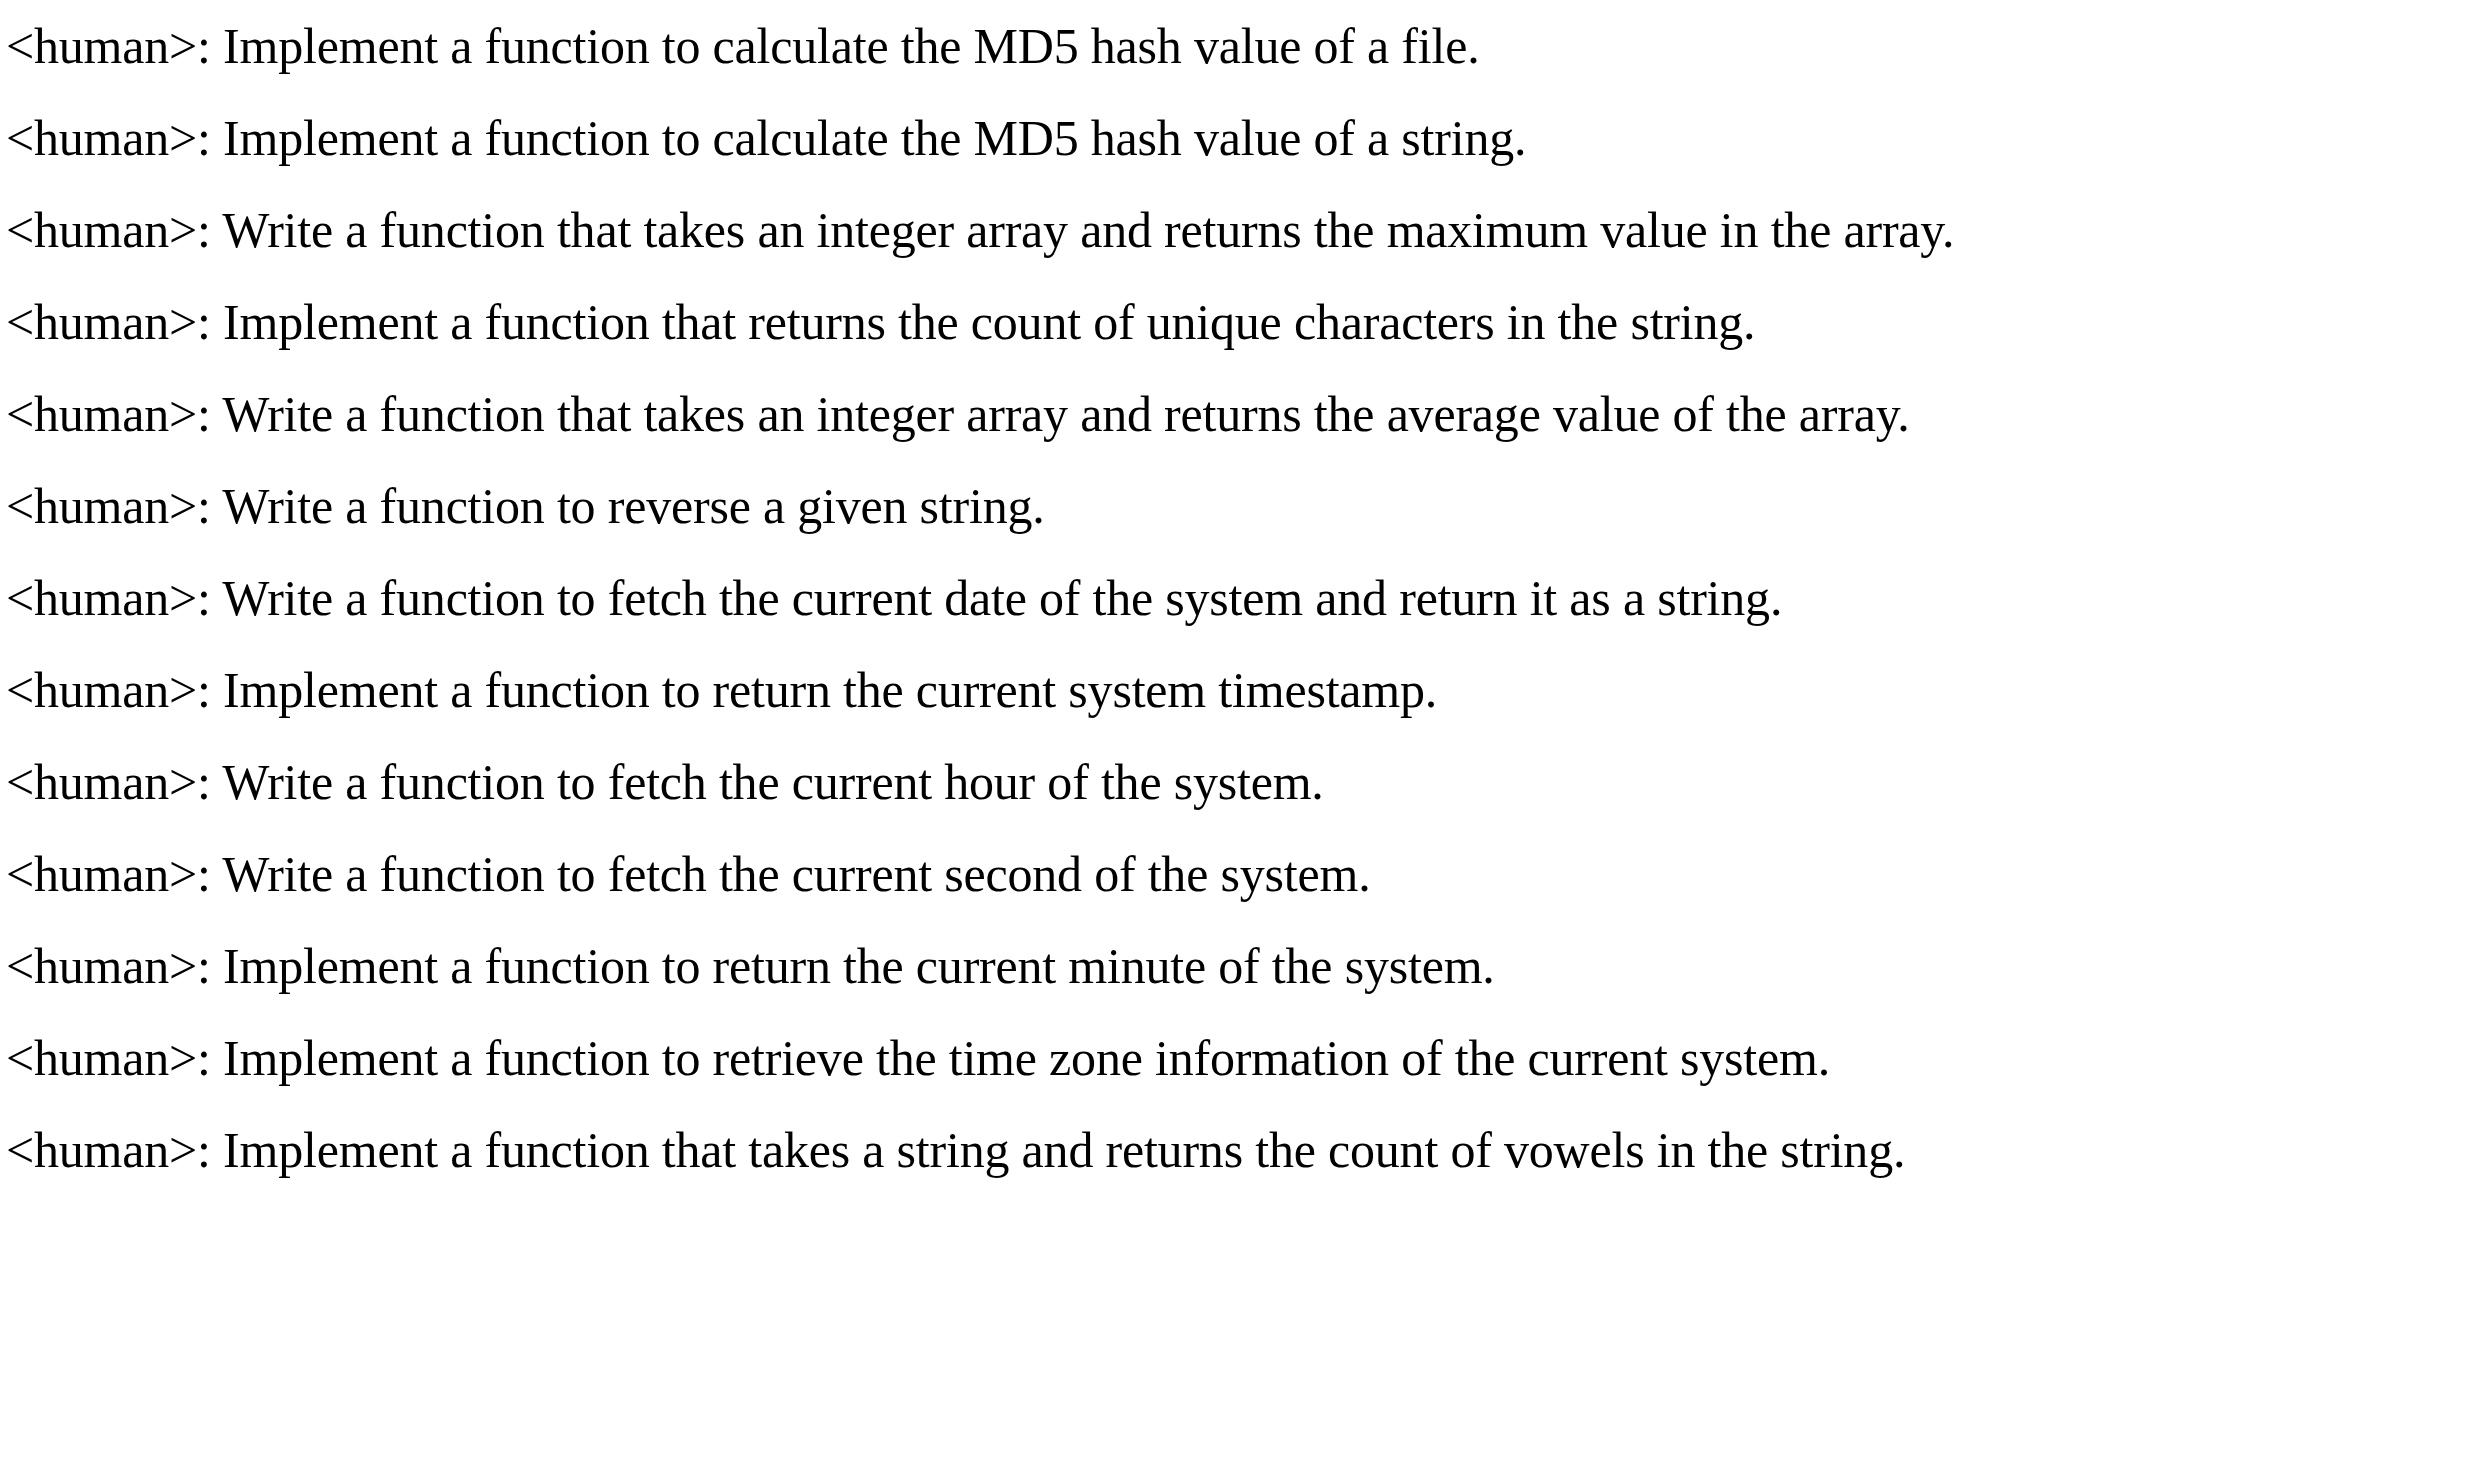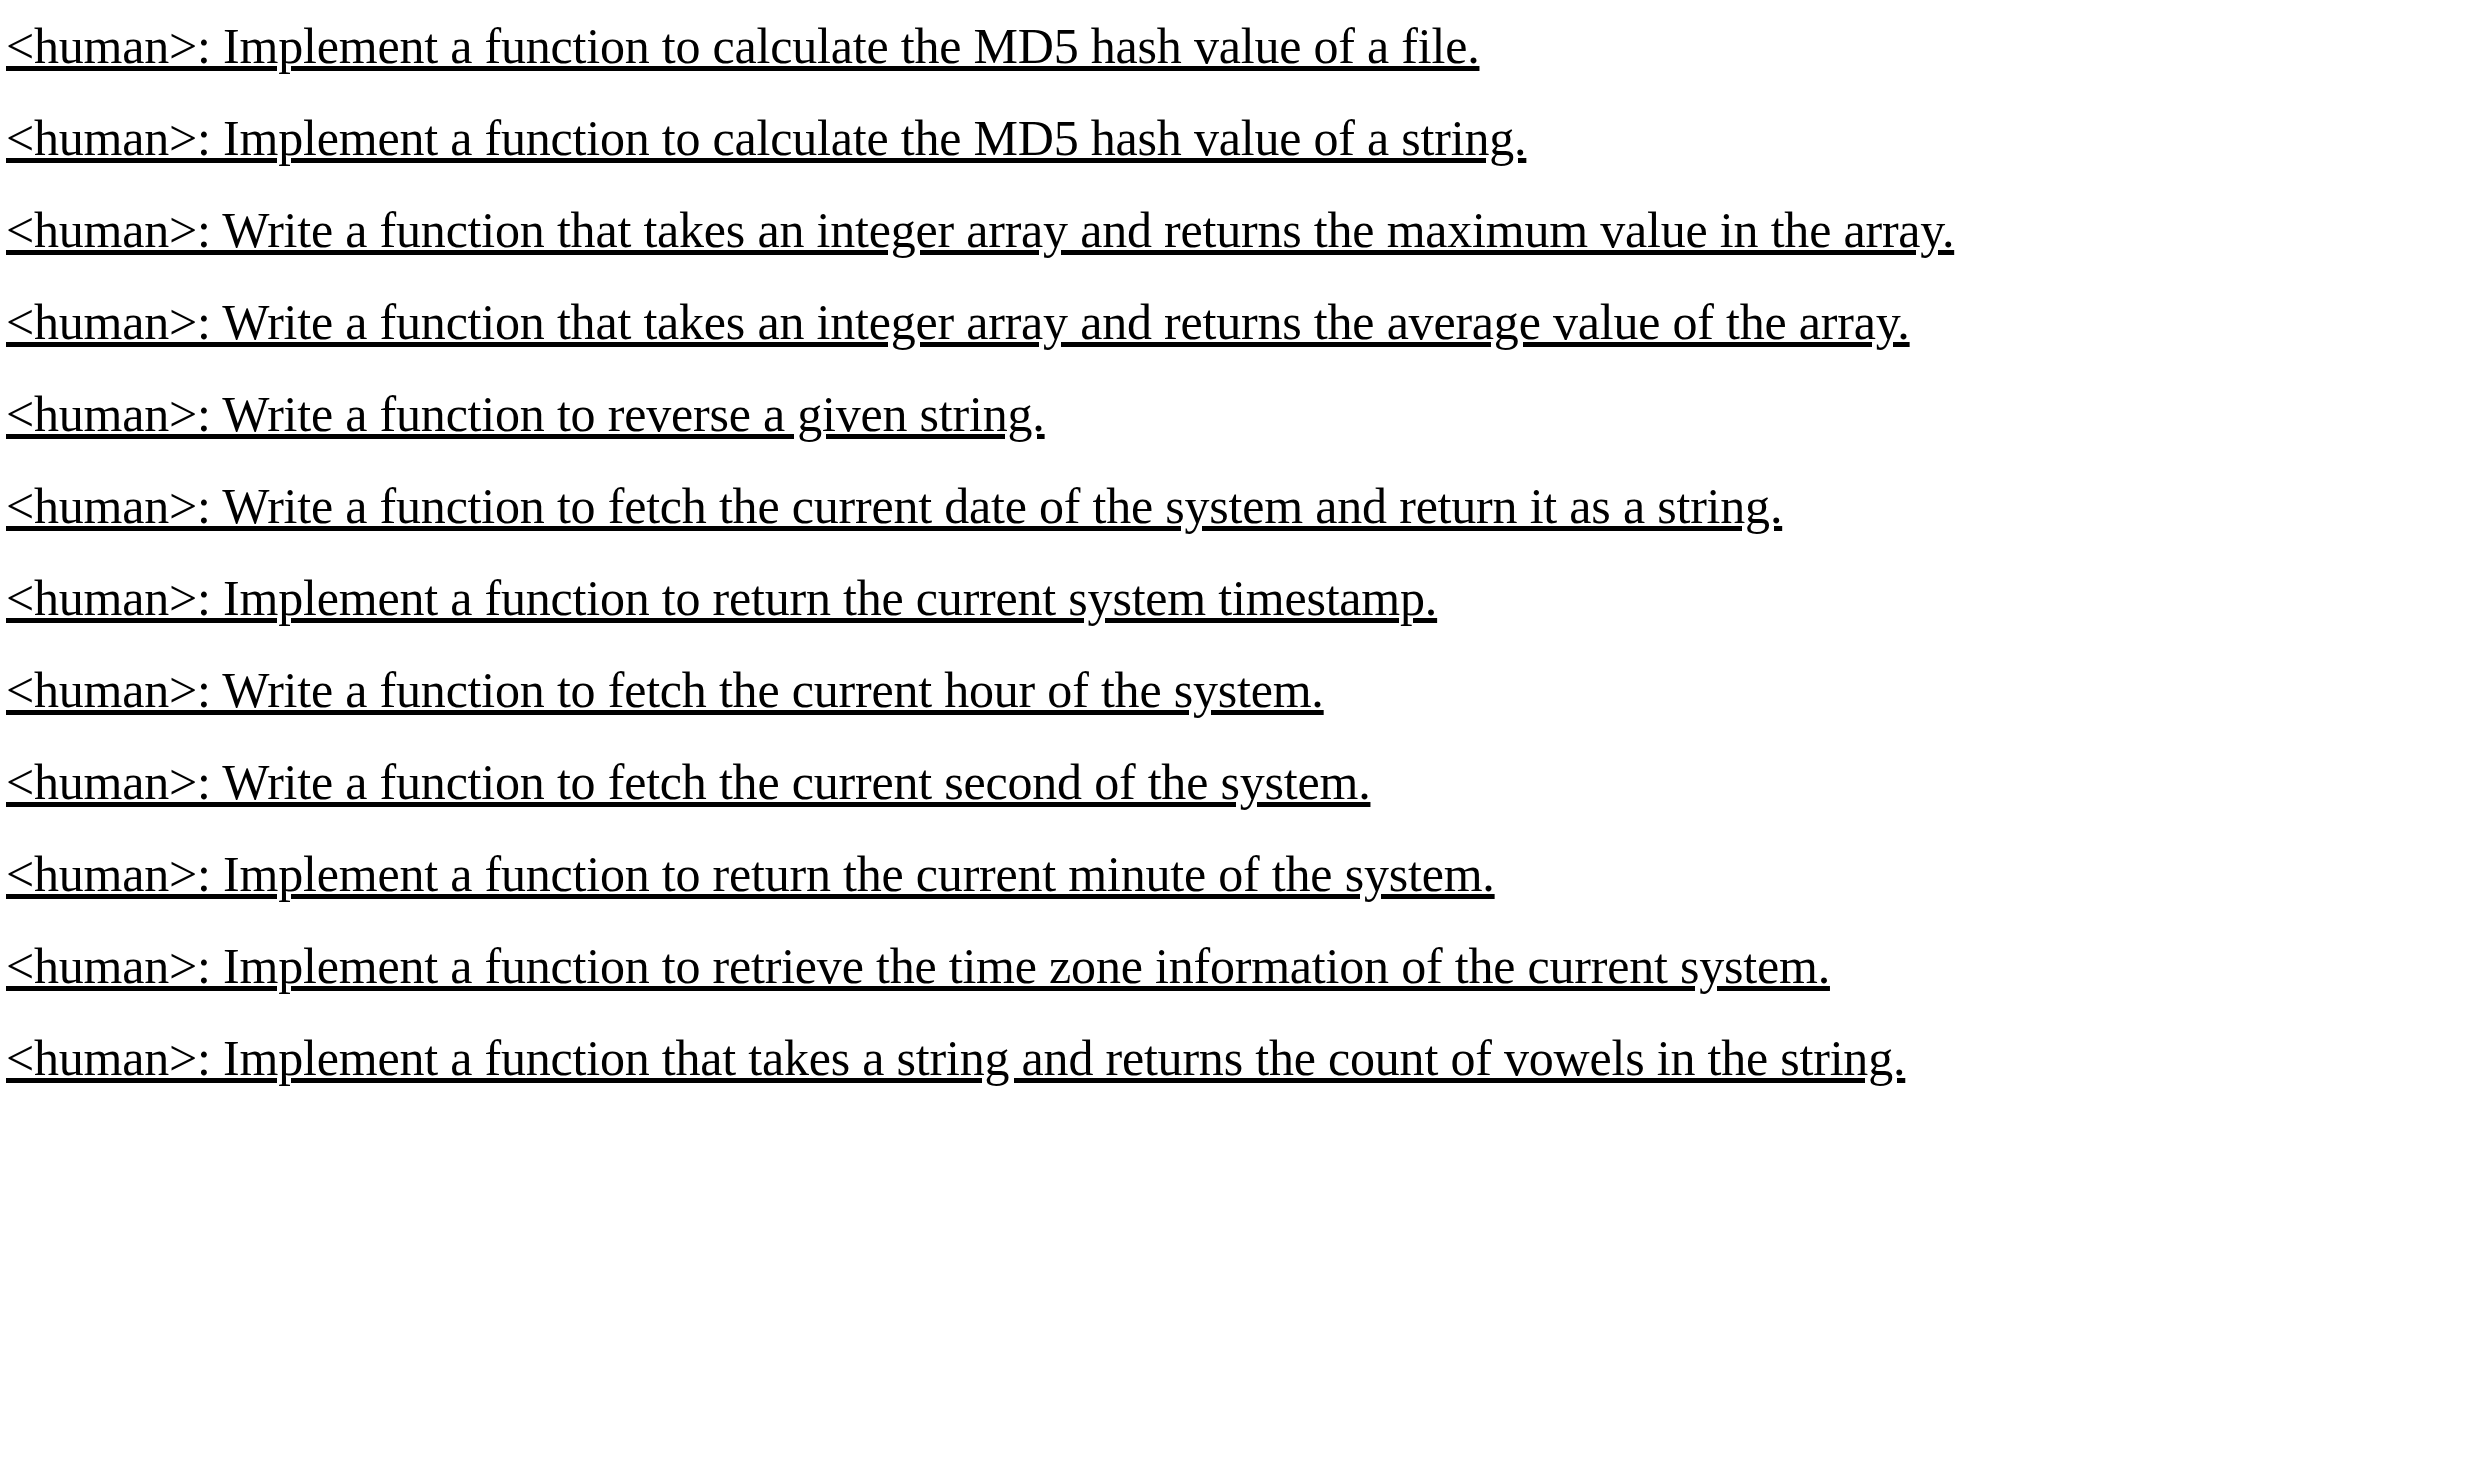--- a/index.html
+++ b/index.html
@@ -16,21 +16,20 @@
     -webkit-font-smoothing: antialiased;
   }
   #transcript {
     position: absolute;
     left: 6px;
     top: 0px;
     width: 2469px;
     height: 1479px;
     padding: 0;
     margin: 0;
-    text-decoration: underline;
   }
   .line {
     height: 92px;
     line-height: 92px;
     font-size: 50px;
     white-space: nowrap;
     letter-spacing: -0.2px;
     color: #000000;
     overflow: visible;
   }
@@ -38,20 +37,21 @@
     
   }
 </style>
 </head>
 <body>
 
 <div id="transcript">
   <div class="line">&lt;human&gt;: Implement a function to calculate the MD5 hash value of a file.</div>
   <div class="line">&lt;human&gt;: Implement a function to calculate the MD5 hash value of a string.</div>
   <div class="line">&lt;human&gt;: Write a function that takes an integer array and returns the maximum value in the array.</div>
+  <div class="line">&lt;human&gt;: Implement a function that returns the count of unique characters in the string.</div>
   <div class="line">&lt;human&gt;: Write a function that takes an integer array and returns the average value of the array.</div>
   <div class="line">&lt;human&gt;: Write a function to reverse a given string.</div>
   <div class="line">&lt;human&gt;: Write a function to fetch the current date of the system and return it as a string.</div>
   <div class="line">&lt;human&gt;: Implement a function to return the current system timestamp.</div>
   <div class="line">&lt;human&gt;: Write a function to fetch the current hour of the system.</div>
   <div class="line">&lt;human&gt;: Write a function to fetch the current second of the system.</div>
   <div class="line">&lt;human&gt;: Implement a function to return the current minute of the system.</div>
   <div class="line">&lt;human&gt;: Implement a function to retrieve the time zone information of the current system.</div>
   <div class="line">&lt;human&gt;: Implement a function that takes a string and returns the count of vowels in the string.</div>
 </div>

